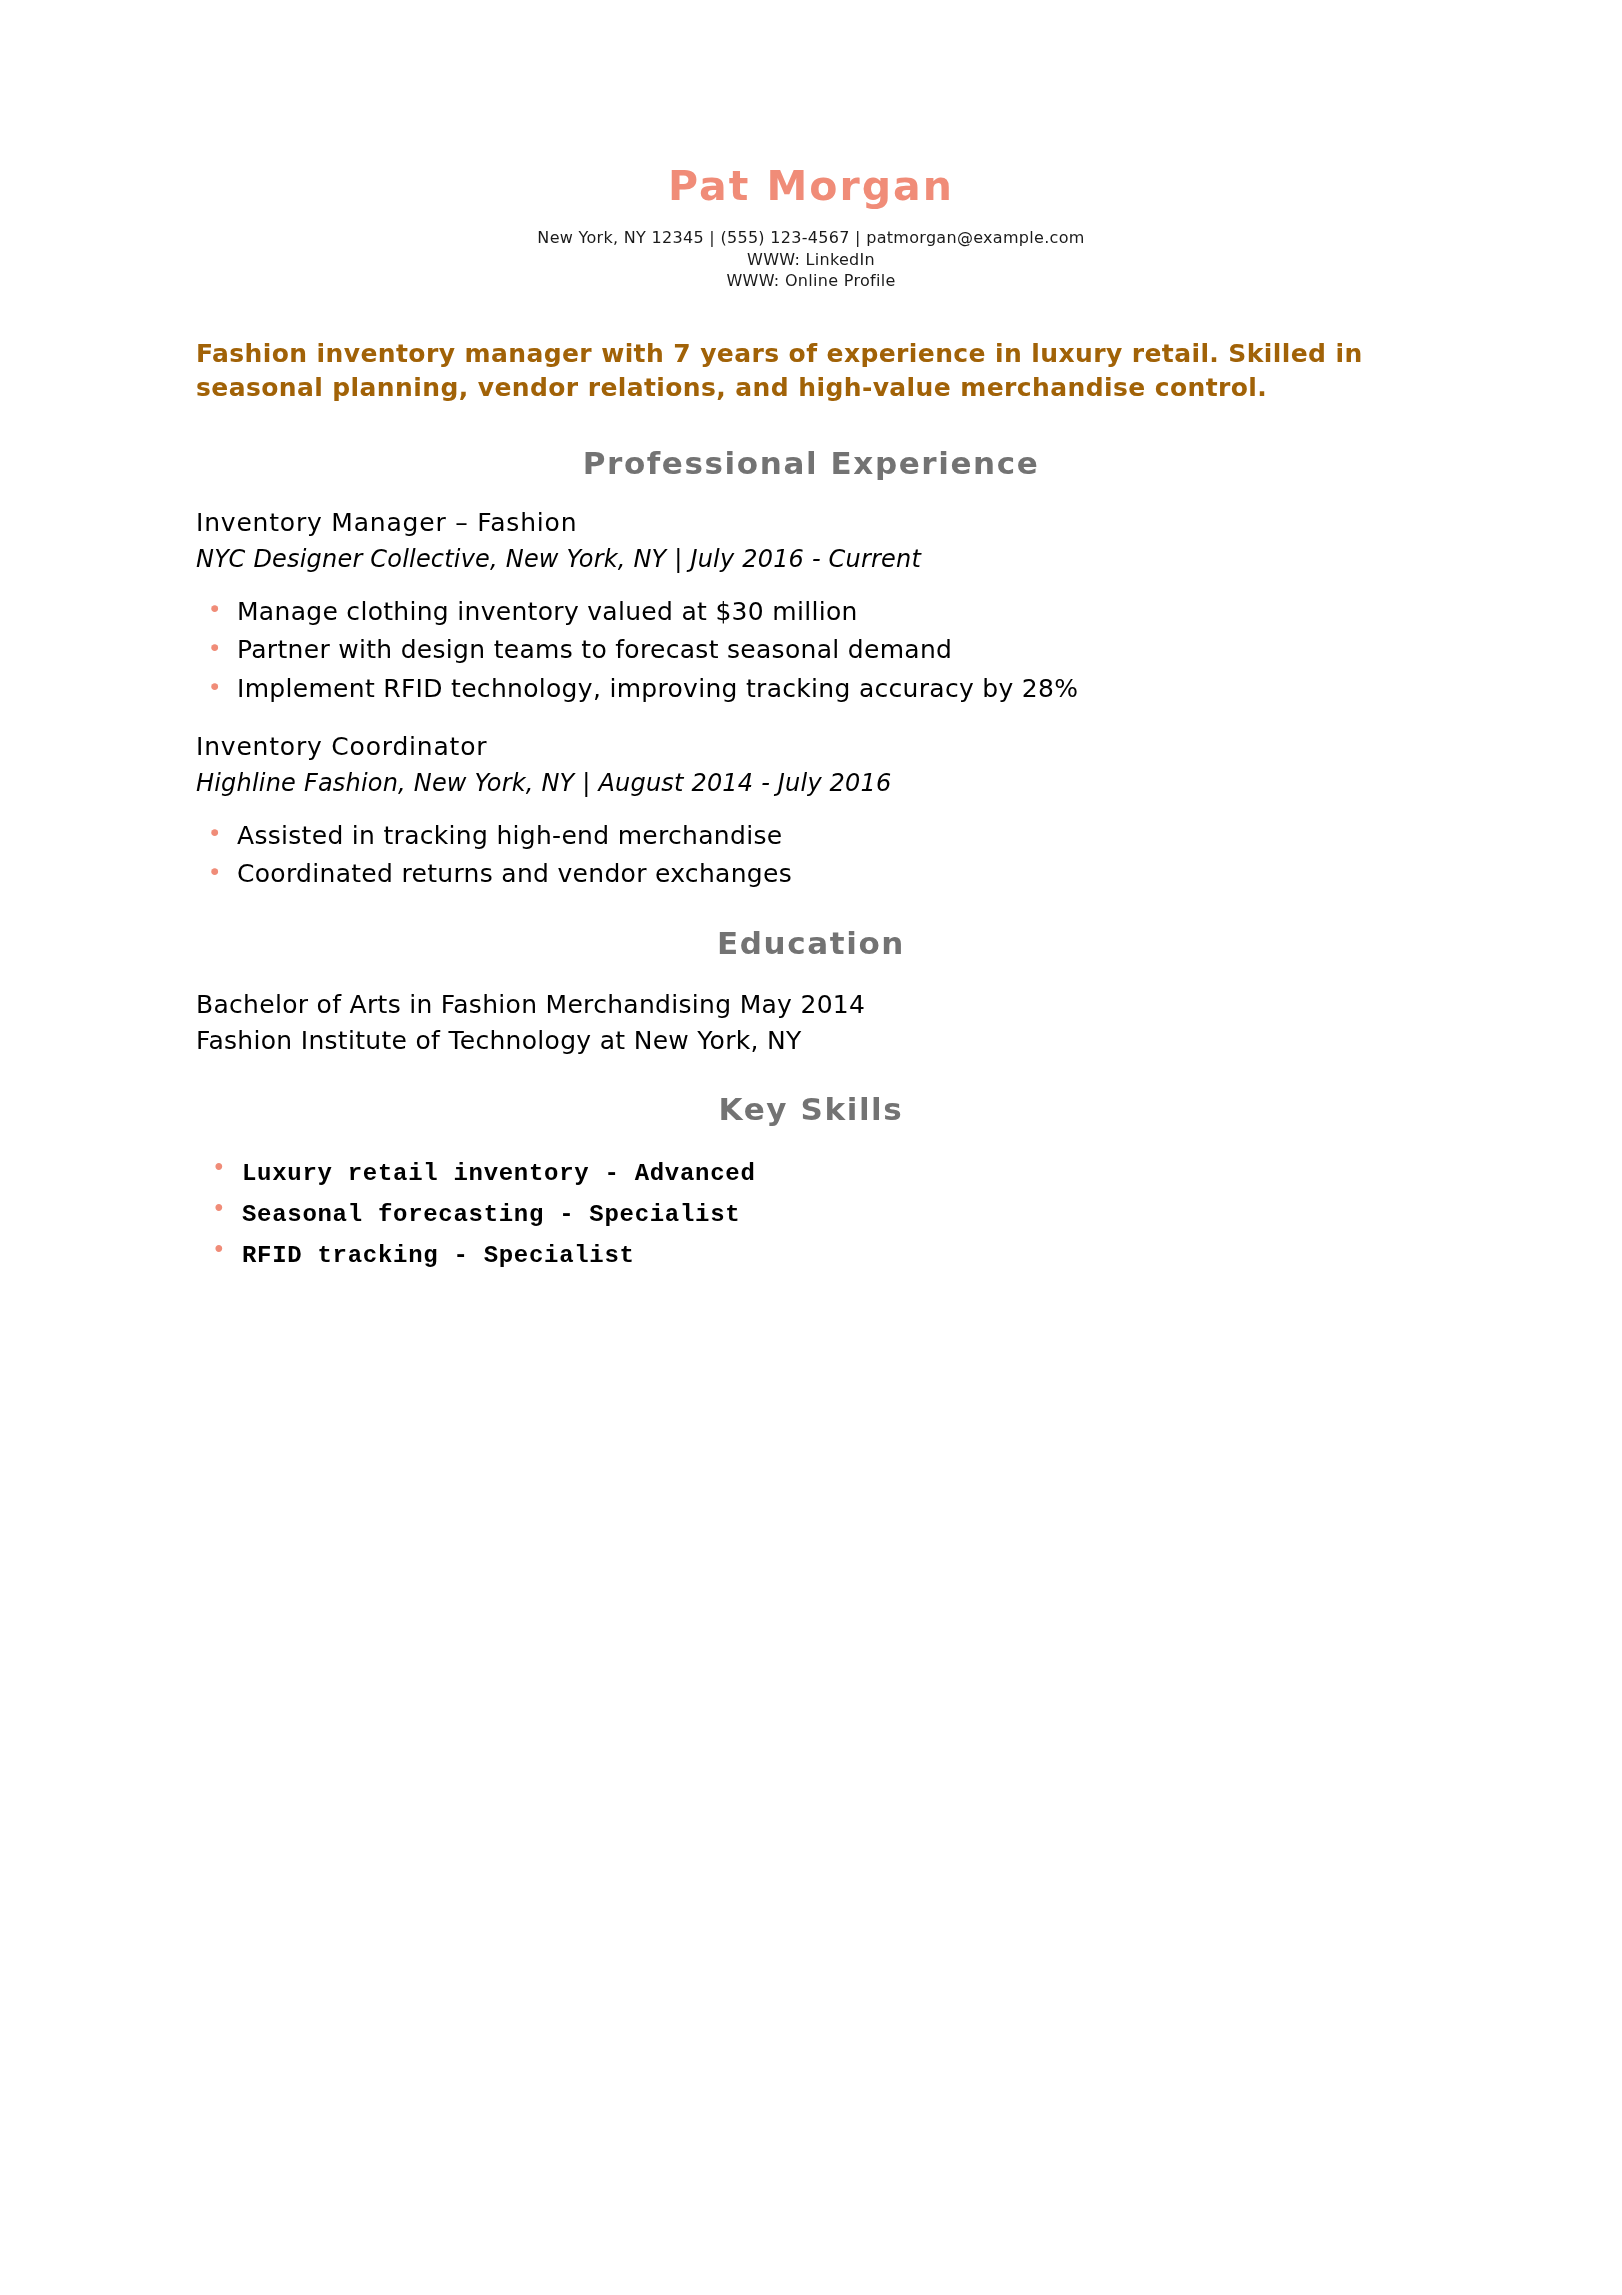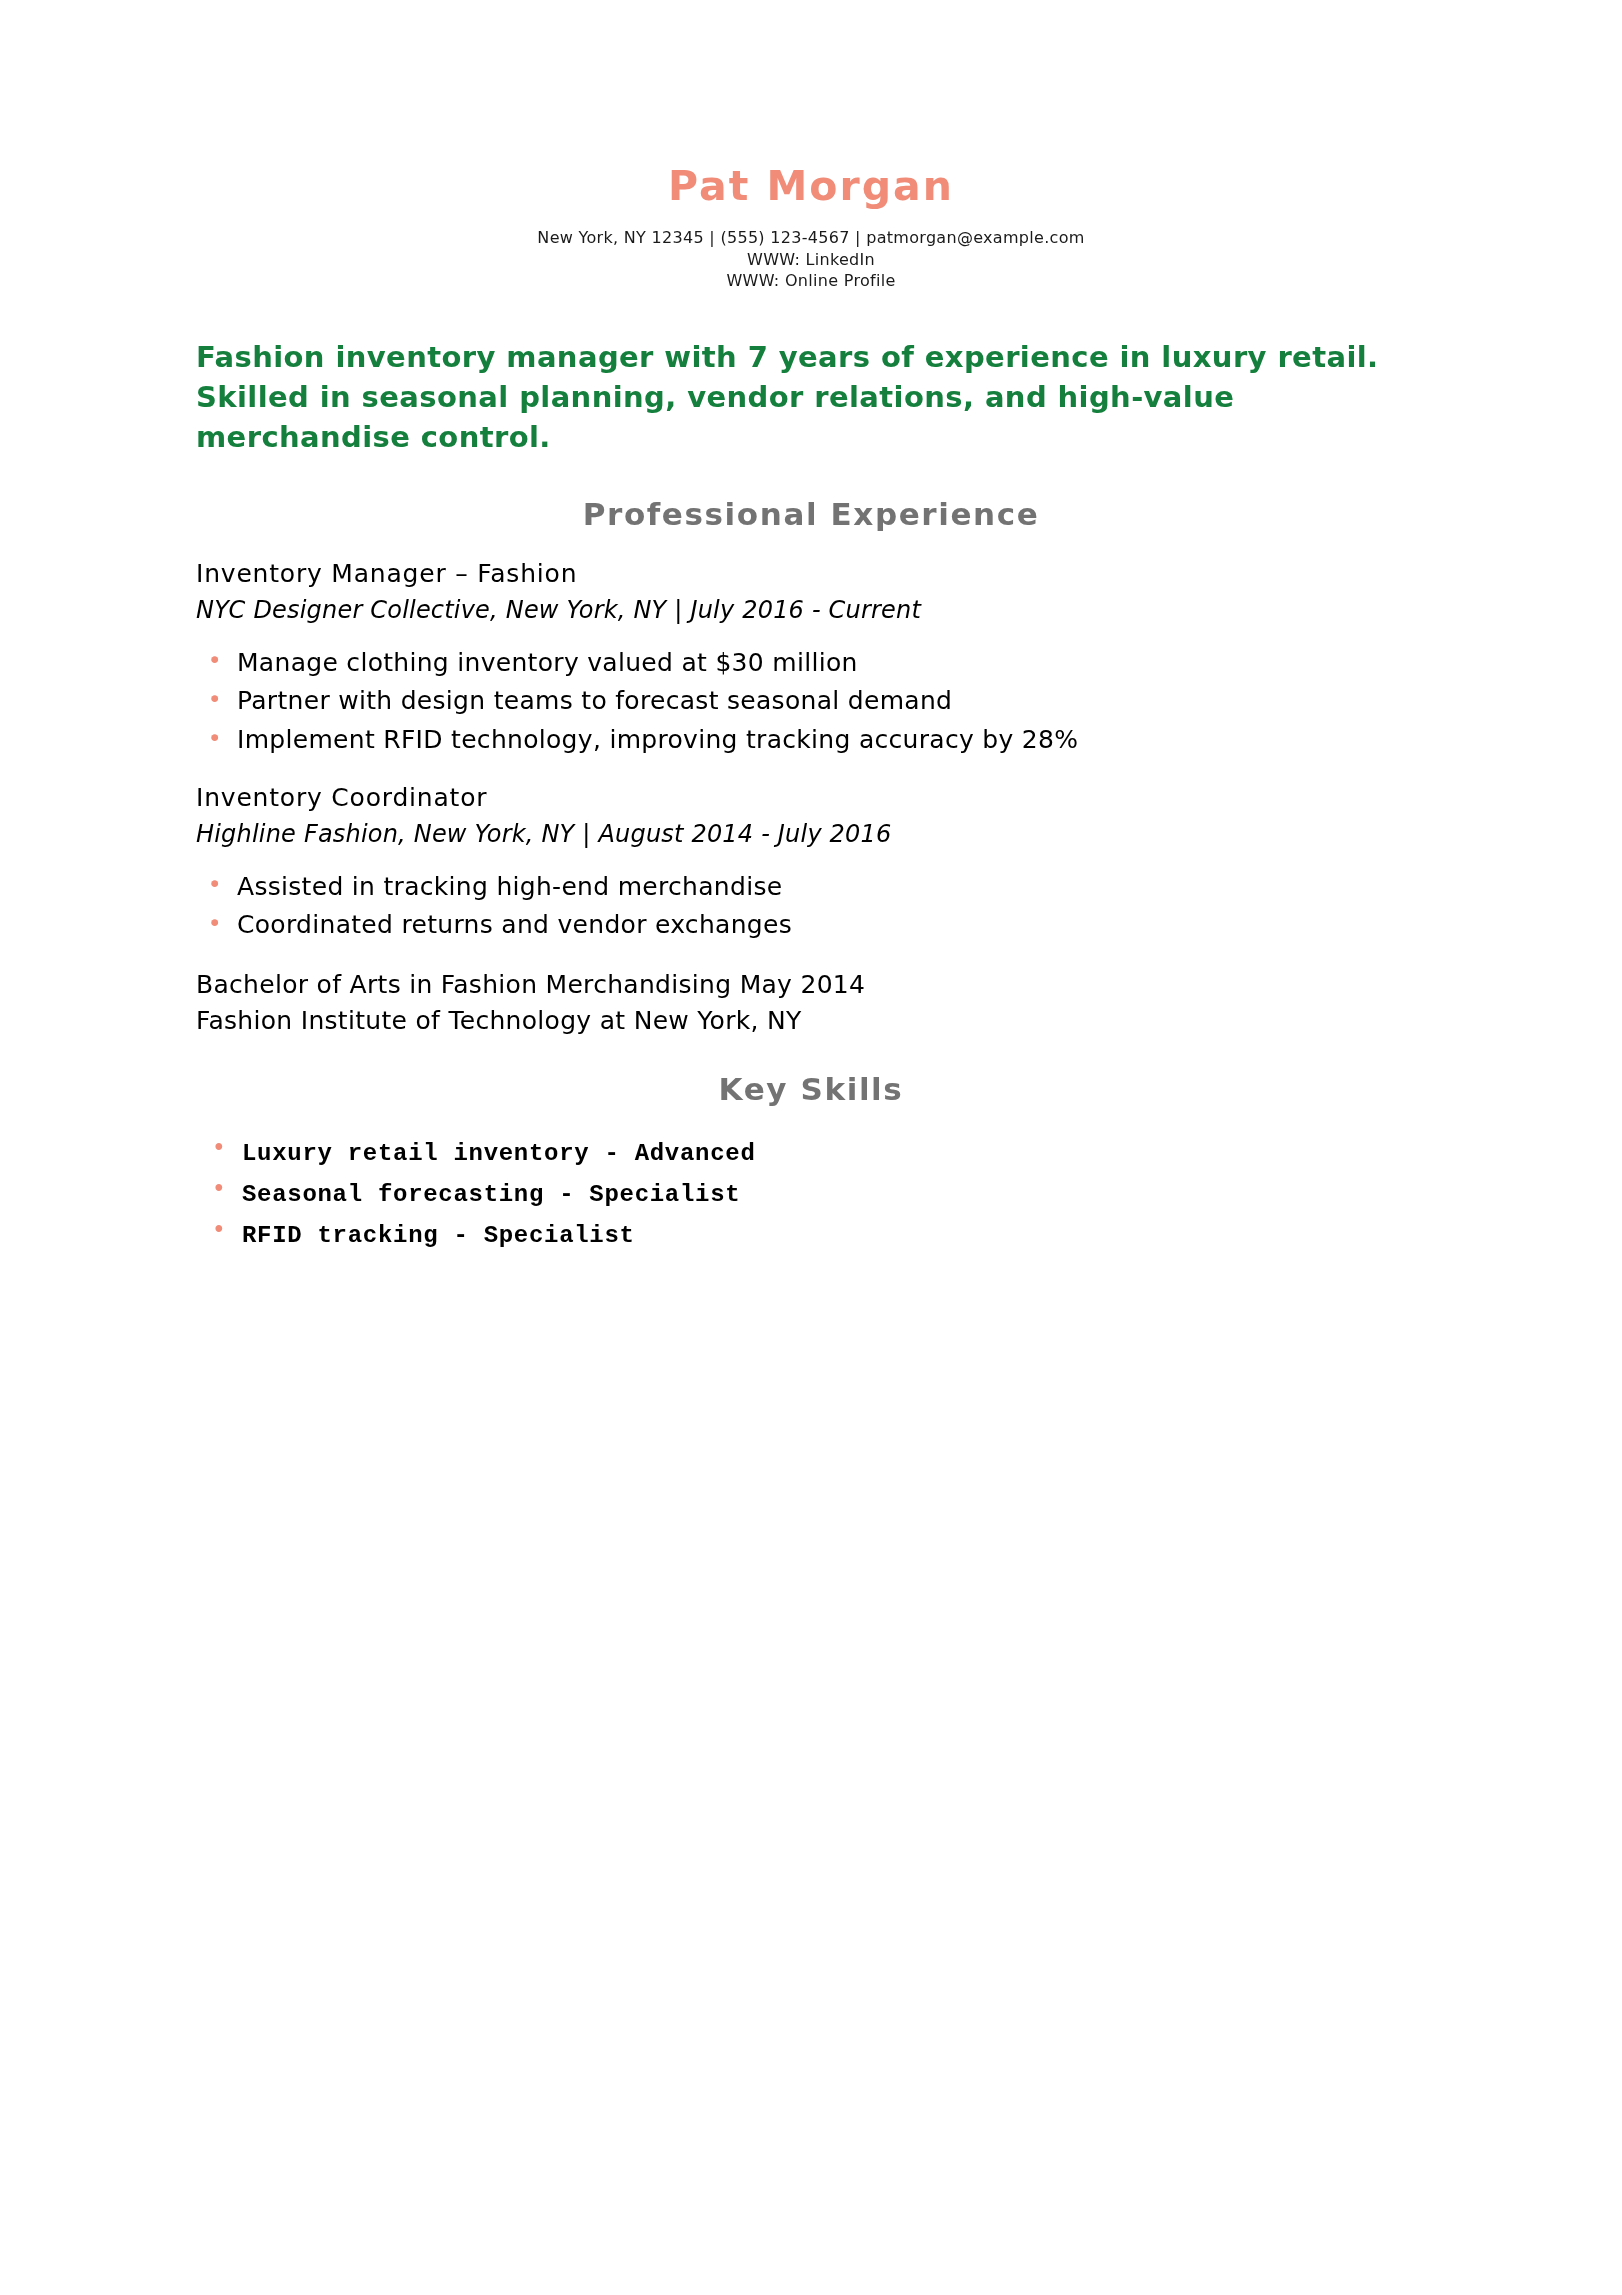--- a/index.html
+++ b/index.html
@@ -35,25 +35,25 @@
     font-size: 16px;
     line-height: 1.32;
     color: #1a1a1a;
     letter-spacing: 0.3px;
     margin-bottom: 46px;
   }
   .contact-line {
     display: block;
   }
   .summary {
-    font-size: 29px;
+    font-size: 25px;
     font-weight: bold;
     line-height: 1.38;
     letter-spacing: 0.4px;
-    color: #15803d;
+    color: #a16207;
     margin: 0 0 39px 0;
     max-width: 1217px;
   }
   .section-title {
     text-align: center;
     color: #737373;
     font-size: 31px;
     font-weight: bold;
     letter-spacing: 1.6px;
     margin: 31px 0 26px 0;
@@ -155,20 +155,21 @@
 
   <div class="job">
     <div class="job-title">Inventory Coordinator</div>
     <div class="job-meta">Highline Fashion, New York, NY | August 2014 - July 2016</div>
   </div>
   <ul class="bullets">
     <li>Assisted in tracking high-end merchandise</li>
     <li>Coordinated returns and vendor exchanges</li>
   </ul>
 
+  <div class="section-title">Education</div>
 
   <div class="edu-block">
     <div class="edu-line">Bachelor of Arts in Fashion Merchandising May 2014</div>
     <div class="edu-line">Fashion Institute of Technology at New York, NY</div>
   </div>
 
   <div class="section-title">Key Skills</div>
 
   <ul class="skills">
     <li>Luxury retail inventory -  Advanced</li>

